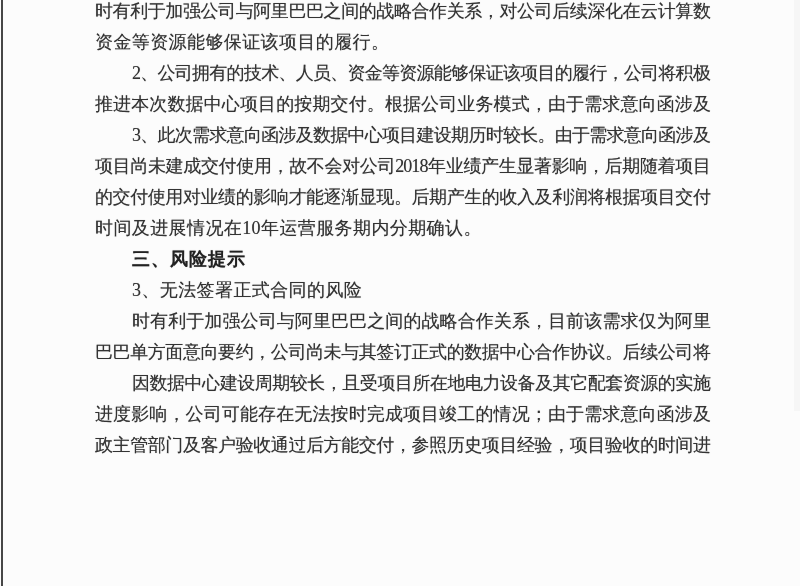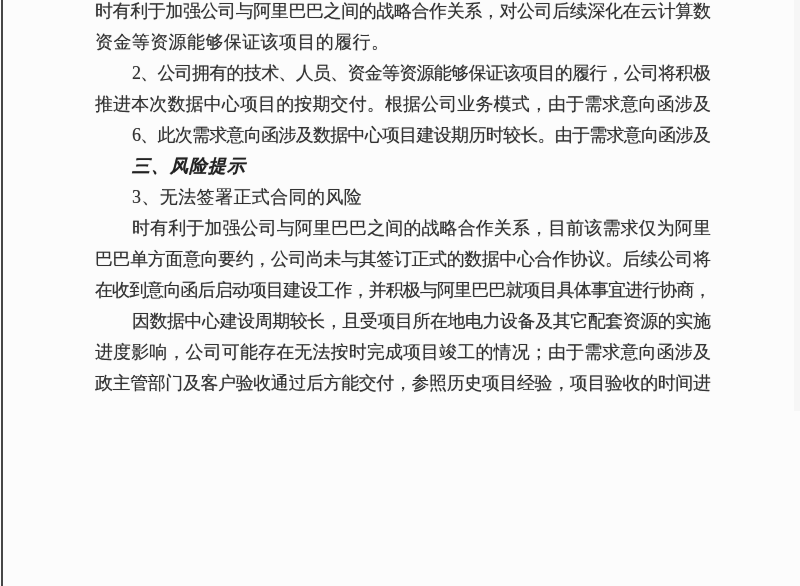--- a/index.html
+++ b/index.html
@@ -13,36 +13,38 @@
   .right-shade { position: absolute; right: 0; top: 0; width: 6px; height: 100%; background: rgba(0,0,0,0.025); }
   .content { position: absolute; left: 95px; top: -4px; width: 615px; color: #333; }
   .line {
     height: 31px; line-height: 31px;
     font-size: 18px; letter-spacing: 0.4px;
     white-space: nowrap;
     text-shadow: 0 0 0.7px rgba(50,50,50,0.55);
   }
   .line.justify { text-align: justify; text-align-last: justify; letter-spacing: -0.9px; }
   .line.indent { padding-left: 37px; }
-  .line.bold { font-weight: bold; color: #222; letter-spacing: 1px; font-style: italic; }
+  .line.bold { font-weight: bold; color: #222; letter-spacing: 1px; }
 </style>
 </head>
 <body style="background: rgb(252, 252, 252);">
 
 <div class="page" style="background: rgb(252, 252, 252);">
   <div class="edge-line" style="background: rgb(71, 71, 71);"></div>
   <div class="right-shade"></div>
   <div class="content" id="content" style="color: rgb(51, 51, 51);">
       <div class="line justify">时有利于加强公司与阿里巴巴之间的战略合作关系，对公司后续深化在云计算数</div>
       <div class="line">资金等资源能够保证该项目的履行。</div>
       <div class="line indent justify">2、公司拥有的技术、人员、资金等资源能够保证该项目的履行，公司将积极</div>
       <div class="line justify">推进本次数据中心项目的按期交付。根据公司业务模式，由于需求意向函涉及</div>
-      <div class="line indent justify">6、此次需求意向函涉及数据中心项目建设期历时较长。由于需求意向函涉及</div>
+      <div class="line indent justify">3、此次需求意向函涉及数据中心项目建设期历时较长。由于需求意向函涉及</div>
+      <div class="line justify">项目尚未建成交付使用，故不会对公司2018年业绩产生显著影响，后期随着项目</div>
+      <div class="line justify">的交付使用对业绩的影响才能逐渐显现。后期产生的收入及利润将根据项目交付</div>
+      <div class="line">时间及进展情况在10年运营服务期内分期确认。</div>
       <div class="line indent bold" style="color: rgb(34, 34, 34);">三、风险提示</div>
       <div class="line indent">3、无法签署正式合同的风险</div>
       <div class="line indent justify">时有利于加强公司与阿里巴巴之间的战略合作关系，目前该需求仅为阿里</div>
       <div class="line justify">巴巴单方面意向要约，公司尚未与其签订正式的数据中心合作协议。后续公司将</div>
-      <div class="line justify">在收到意向函后启动项目建设工作，并积极与阿里巴巴就项目具体事宜进行协商，</div>
       <div class="line indent justify">因数据中心建设周期较长，且受项目所在地电力设备及其它配套资源的实施</div>
       <div class="line justify">进度影响，公司可能存在无法按时完成项目竣工的情况；由于需求意向函涉及</div>
       <div class="line justify">政主管部门及客户验收通过后方能交付，参照历史项目经验，项目验收的时间进</div>
     </div>
 </div>
 
 </body></html>

